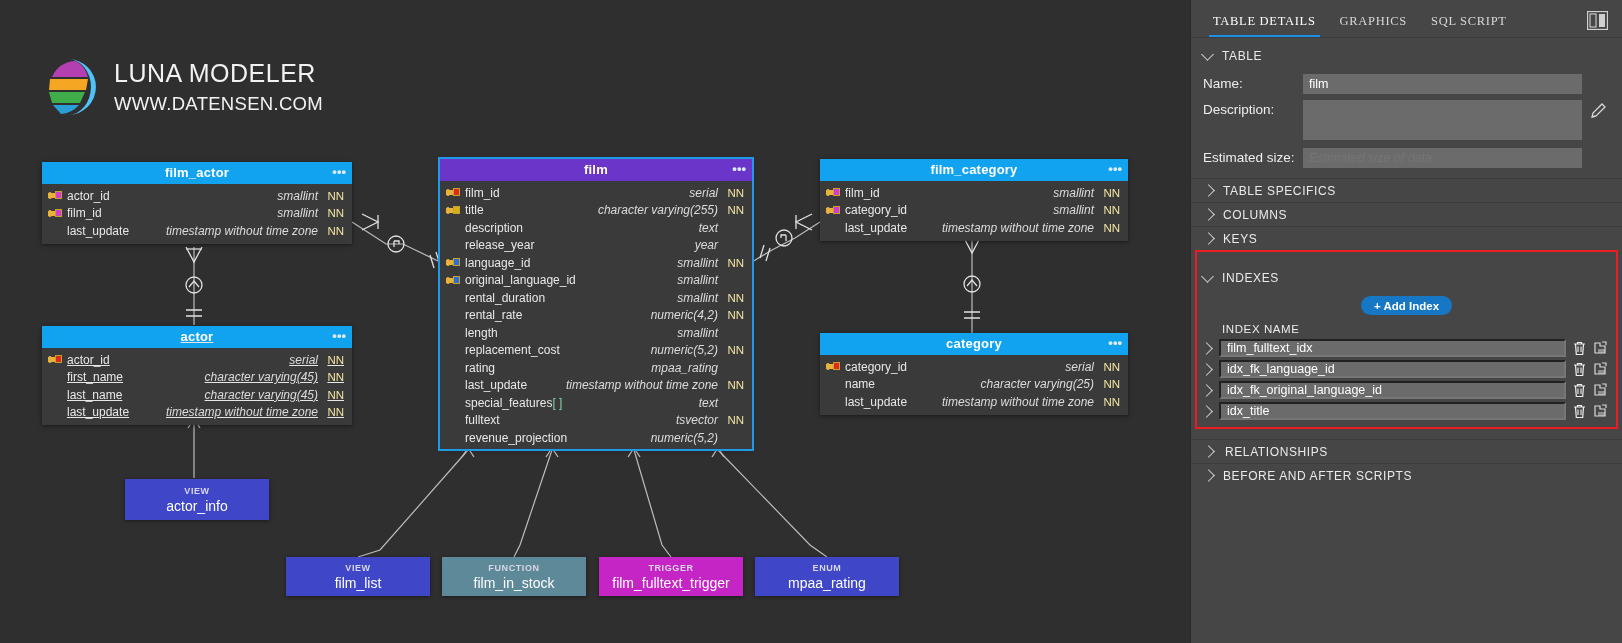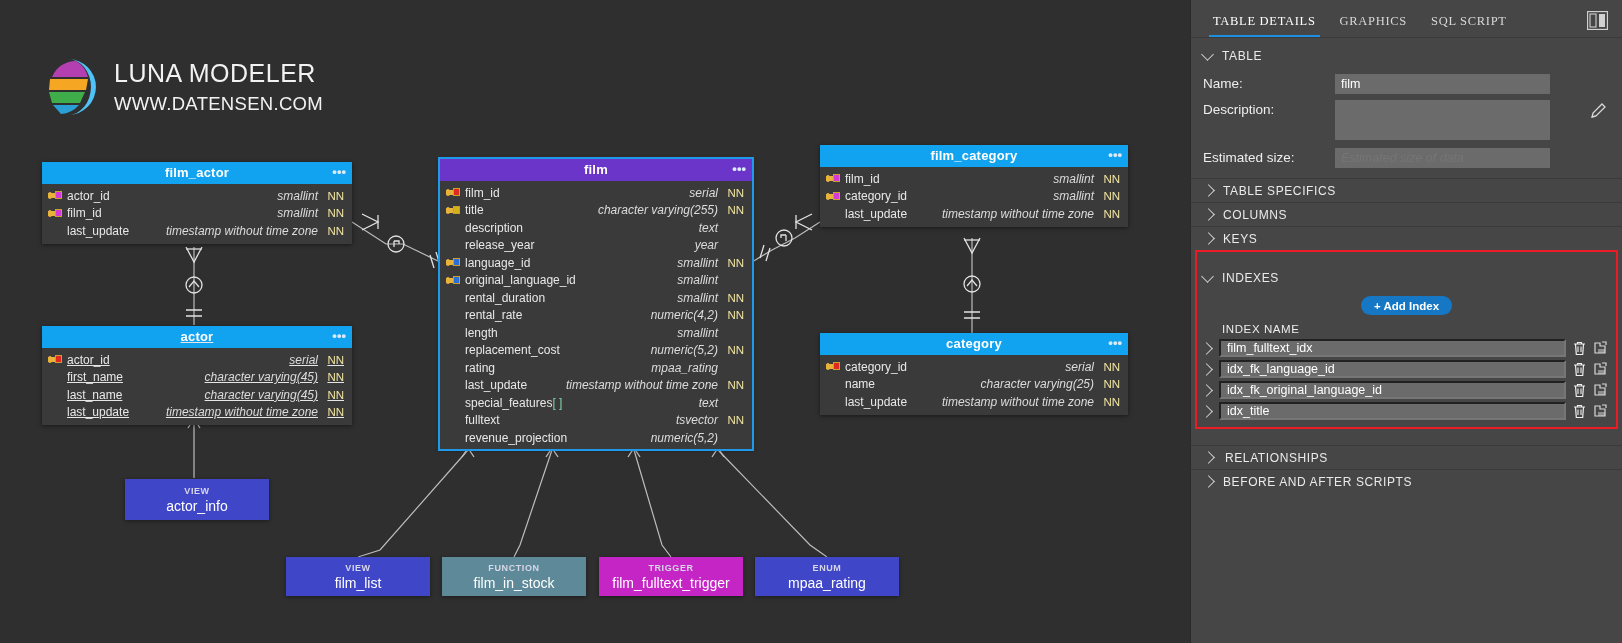--- a/index.html
+++ b/index.html
@@ -75,21 +75,21 @@
   .tab.active:after { content:""; position:absolute; left:8px; right:8px; bottom:0; height:2.5px; background:#1e8fe0; }
   .panel-toggle { position:absolute; right:14px; top:11px; width:21px; height:19px; }
 
   .sect-hd { height:24px; display:flex; align-items:center; gap:10px; padding-left:12px;
              border-top:1px solid #3b3b3b; font-size:12px; letter-spacing:.6px; color:#eaeaea; }
   .chev { width:9px; height:9px; border-right:1.6px solid #cfcfcf; border-bottom:1.6px solid #cfcfcf;
           display:inline-block; flex:0 0 9px; }
   .chev.right { transform:rotate(-45deg); margin-left:1px; }
   .chev.down { transform:rotate(45deg); margin-top:-4px; }
 
-  .form-row { display:flex; align-items:flex-start; padding:0 14px 0 12px; margin-top:6px;gap:32px; }
+  .form-row { display:flex; align-items:flex-start; padding:0 14px 0 12px; margin-top:6px; }
   .form-lbl { width:100px; flex:0 0 100px; font-size:13.5px; color:#eeeeee; line-height:20px; }
   .inp { background:#6b6b6b; border:none; height:20px; flex:1 1 auto; font-size:12.5px; color:#ffffff;
          padding:0 6px; font-family:"Liberation Sans", sans-serif; }
   .inp.ta { height:40px; resize:none; padding-top:2px; position:relative; }
   .inp.ph { color:#c9c9c9; font-style:italic; }
   .pencil { width:18px; flex:0 0 18px; margin-left:8px; margin-top:1px; }
 
   .idx-wrap { position:relative; padding:16px 0 6px 0; }
   .red-box { position:absolute; left:4px; right:4px; top:0; bottom:0; border:2px solid #ec1c24; pointer-events:none; }
   .addbtn { display:block; margin:6px auto 0 auto; background:#1677c4; color:#fff; border:none;
@@ -367,21 +367,21 @@
         </div>
         <div class="row">
           <span class="kspace"></span>
           <span class="cname">revenue_projection</span>
           <span class="spacer"></span>
           <span class="ctype">numeric(5,2)</span>
           <span class="nn"></span>
         </div>
       </div>
     </div>
-  <div id="tbl-film_category" class="tbl" style="left:820px; top:145px; width:308px;">
+  <div id="tbl-film_category" class="tbl" style="left:820px; top:159px; width:308px;">
       <div class="tbl-hd" style="background: rgb(18, 163, 240);"><span>film_category</span><span class="dots">•••</span></div>
       <div class="tbl-body">
         <div class="row">
           <span class="kicon pfk">
             <span class="kbar"></span>
             <span class="ksq"></span>
           </span>
           <span class="cname">film_id</span>
           <span class="spacer"></span>
           <span class="ctype">smallint</span>
@@ -574,21 +574,21 @@
             </svg></span>
           <span class="ico-btn" style="flex:0 0 17px;width:17px;"><svg width="17" height="16" viewBox="0 0 17 16">
               <path d="M2 3 h5 v3 h5 v7 h-10 Z" fill="none" stroke="#d8d8d8" stroke-width="1.2"></path>
               <path d="M5 10 h7 M5 12 h7" stroke="#d8d8d8" stroke-width="1"></path>
               <path d="M9 2 h4 v3" fill="none" stroke="#d8d8d8" stroke-width="1.2"></path>
             </svg></span>
         </div>
       </div>
   </div>
 
-  <div class="sect-hd" style="margin-top:16px;gap:12px;">
+  <div class="sect-hd" style="margin-top:10px;gap:12px;">
     <span class="chev right"></span>
     <span>RELATIONSHIPS</span>
   </div>
   <div class="sect-hd">
     <span class="chev right"></span>
     <span>BEFORE AND AFTER SCRIPTS</span>
   </div>
 </div>
 
 </body></html>

